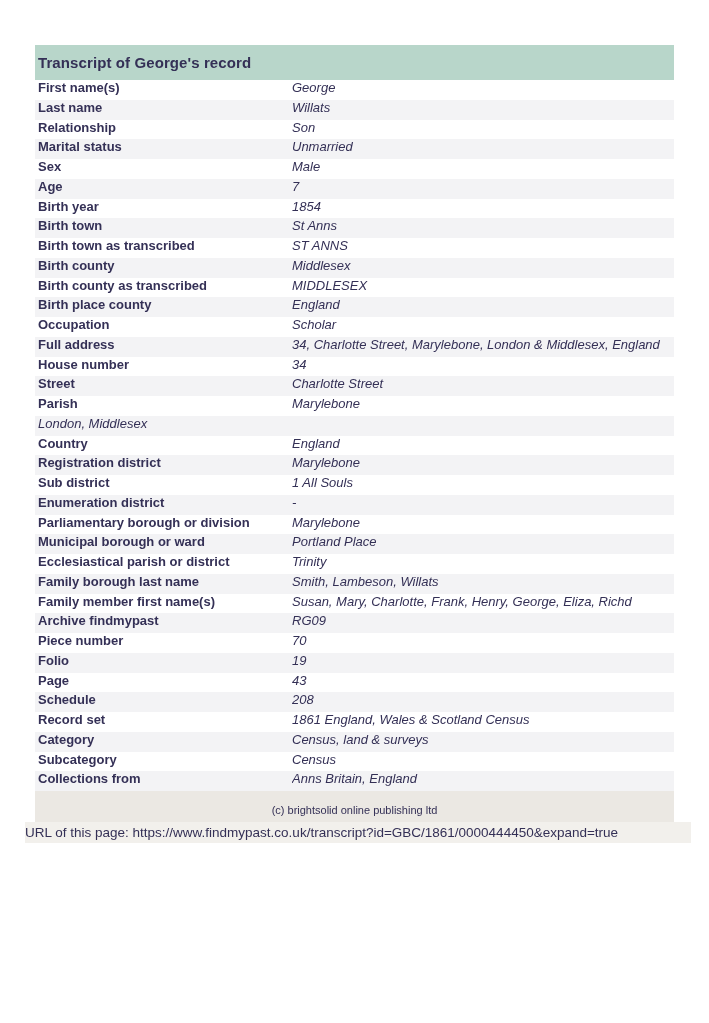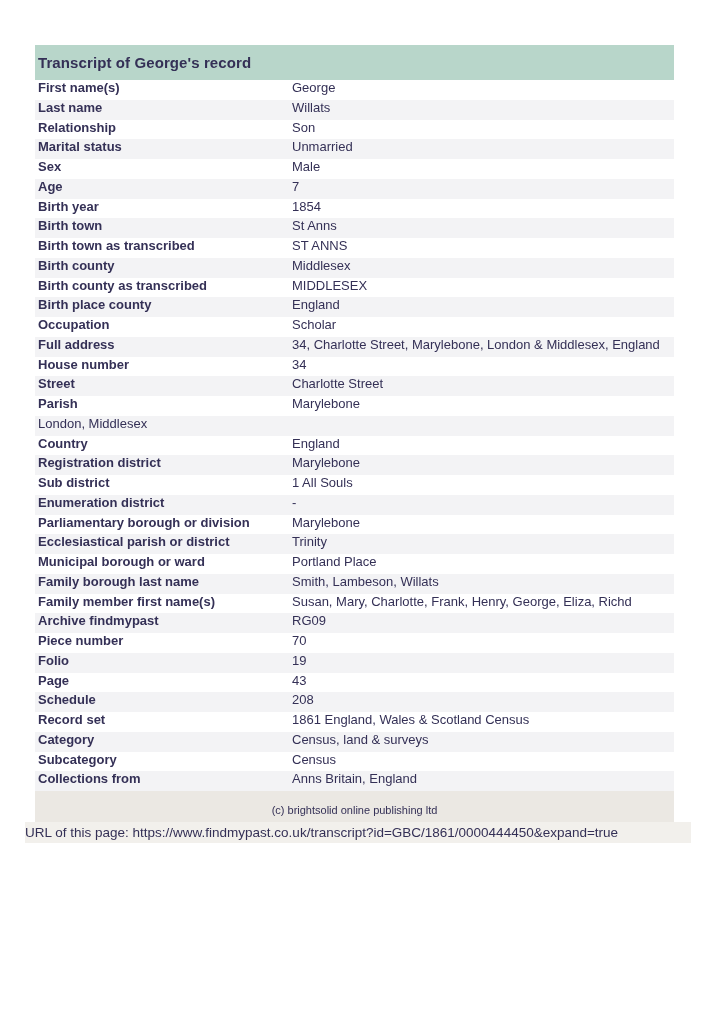--- a/index.html
+++ b/index.html
@@ -30,21 +30,21 @@
   .rows { width: 100%; }
   .row {
     display: flex; align-items: flex-start;
     height: 19.75px;
     padding-left: 3px;
     font-size: 13px;
     background: #ffffff;
   }
   .row:nth-child(even) { background: var(--row-stripe); }
   .field-label { flex: none; width: 254px; font-weight: bold; white-space: nowrap; }
-  .field-value { flex: 1; white-space: nowrap; overflow: hidden; }
+  .field-value { flex: 1; white-space: nowrap; overflow: hidden; font-style: italic; }
   .copyright-bar {
     height: 38px;
     background: var(--copyright-bg);
     display: flex; align-items: center; justify-content: center;
     font-size: 11px;
   }
   .url-bar {
     position: absolute; left: 25px; top: 822px;
     width: 666px; height: 21px;
     background: var(--url-bg);
@@ -172,27 +172,27 @@
     <div class="field-label">Enumeration district</div>
     <div class="field-value">-</div>
   </div>
 
   <div class="row">
     <div class="field-label">Parliamentary borough or division</div>
     <div class="field-value">Marylebone</div>
   </div>
 
   <div class="row">
+    <div class="field-label">Municipal borough or ward</div>
+    <div class="field-value">Portland Place</div>
+  </div>
+
+  <div class="row">
     <div class="field-label">Ecclesiastical parish or district</div>
     <div class="field-value">Trinity</div>
-  </div>
-
-  <div class="row">
-    <div class="field-label">Municipal borough or ward</div>
-    <div class="field-value">Portland Place</div>
   </div>
 
   <div class="row">
     <div class="field-label">Family borough last name</div>
     <div class="field-value">Smith, Lambeson, Willats</div>
   </div>
 
   <div class="row">
     <div class="field-label">Family member first name(s)</div>
     <div class="field-value">Susan, Mary, Charlotte, Frank, Henry, George, Eliza, Richd</div>

